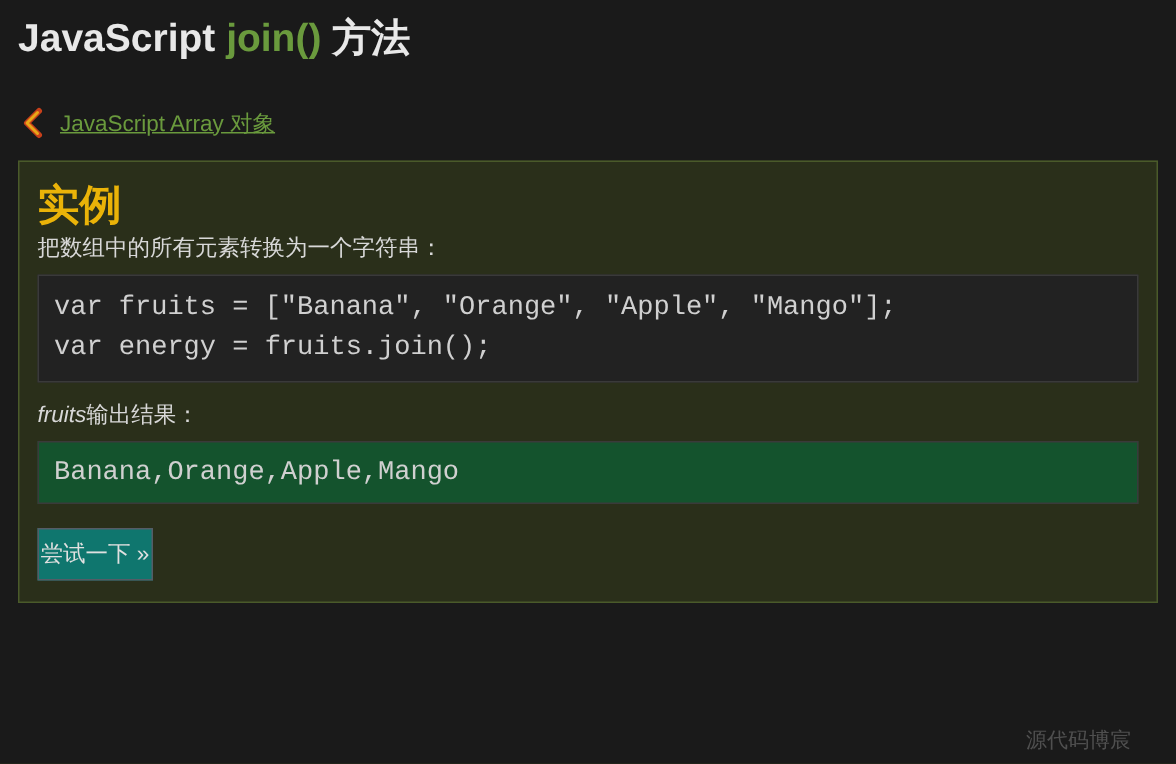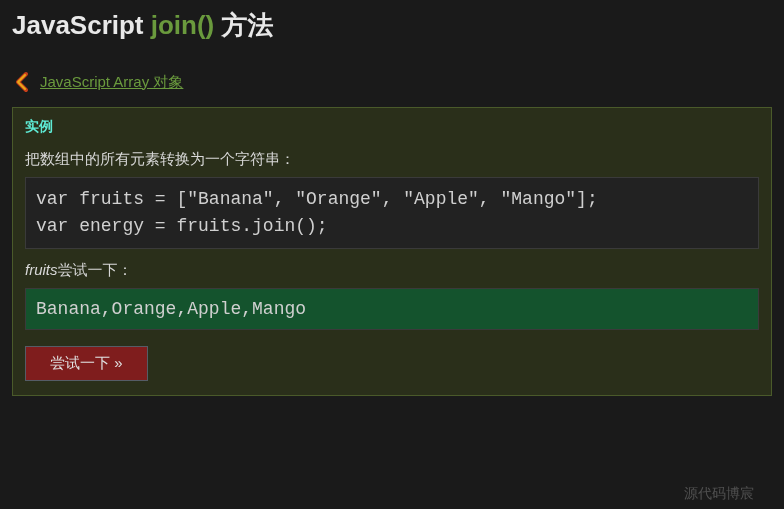--- a/index.html
+++ b/index.html
@@ -39,24 +39,24 @@
       color: #6a9a3d;
       text-decoration: underline;
       font-size: 15px;
     }
     .example-box {
       border: 1px solid #4a5a2a;
       background: #2a2f1a;
       padding: 10px 12px 14px 12px;
     }
     .example-title {
-      color: #5eead4;
-      font-size: 14px;
+      color: #eab308;
+      font-size: 28px;
       font-weight: bold;
-      margin-bottom: 14px;
+      margin-bottom: 0;
     }
     .example-desc {
       color: #d8d8d8;
       font-size: 15px;
       margin-bottom: 8px;
     }
     .code-block {
       background: #222;
       border: 1px solid #3a3a3a;
       padding: 8px 10px;
@@ -79,25 +79,25 @@
     .output-block {
       background: #14532d;
       border: 1px solid #3a3a3a;
       padding: 10px 10px;
       font-family: "Consolas", "Courier New", monospace;
       font-size: 18px;
       color: #d0d0d0;
       margin-bottom: 16px;
     }
     .try-button {
-      background: #7f1d1d;
+      background: #0f766e;
       border: 1px solid #555c66;
       color: #e0e0e0;
       font-size: 15px;
-      padding: 7px 24px;
+      padding: 7px 1px;
       cursor: pointer;
       font-family: inherit;
     }
     .watermark {
       position: absolute;
       right: 30px;
       bottom: 6px;
       color: rgba(180,180,180,0.35);
       font-size: 14px;
       pointer-events: none;
@@ -119,19 +119,19 @@
   </span>
   <a href="#">JavaScript Array 对象</a>
 </div>
 
 <div class="example-box">
   <div class="example-title">实例</div>
   <div class="example-desc">把数组中的所有元素转换为一个字符串：</div>
   <div class="code-block">var fruits = ["Banana", "Orange", "Apple", "Mango"];
 var energy = fruits.join();</div>
   <div class="output-label">
-    <em>fruits</em><span>尝试一下：</span>
+    <em>fruits</em><span>输出结果：</span>
   </div>
   <div class="output-block">Banana,Orange,Apple,Mango</div>
   <button class="try-button">尝试一下 »</button>
 </div>
 
 <div class="watermark">源代码博宸</div>
 
 </body></html>

